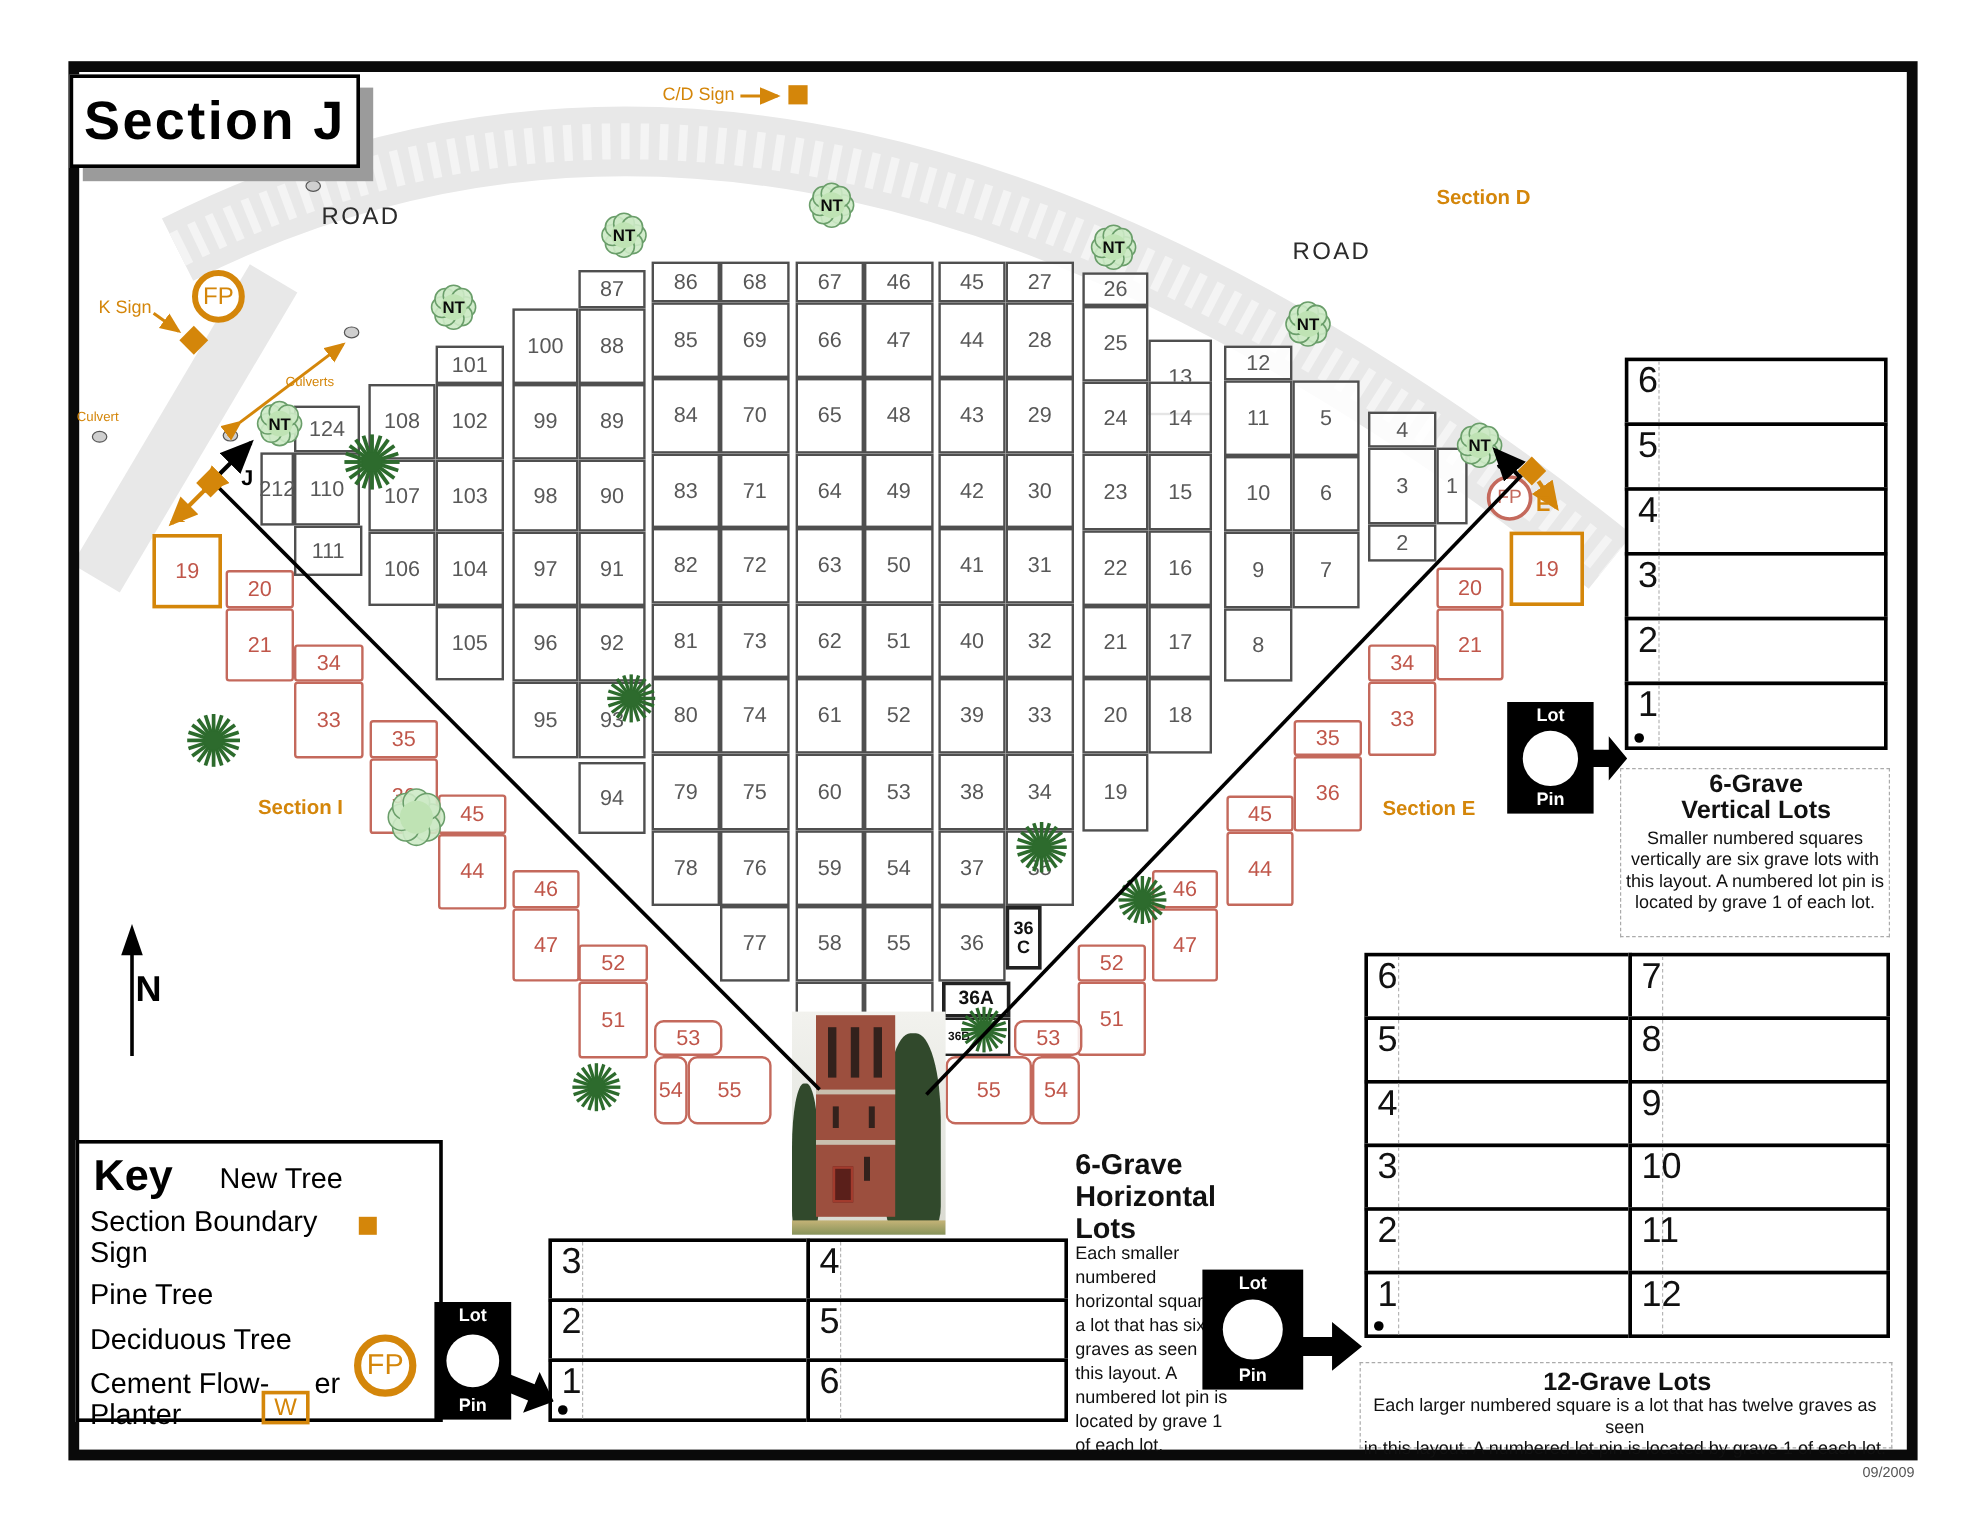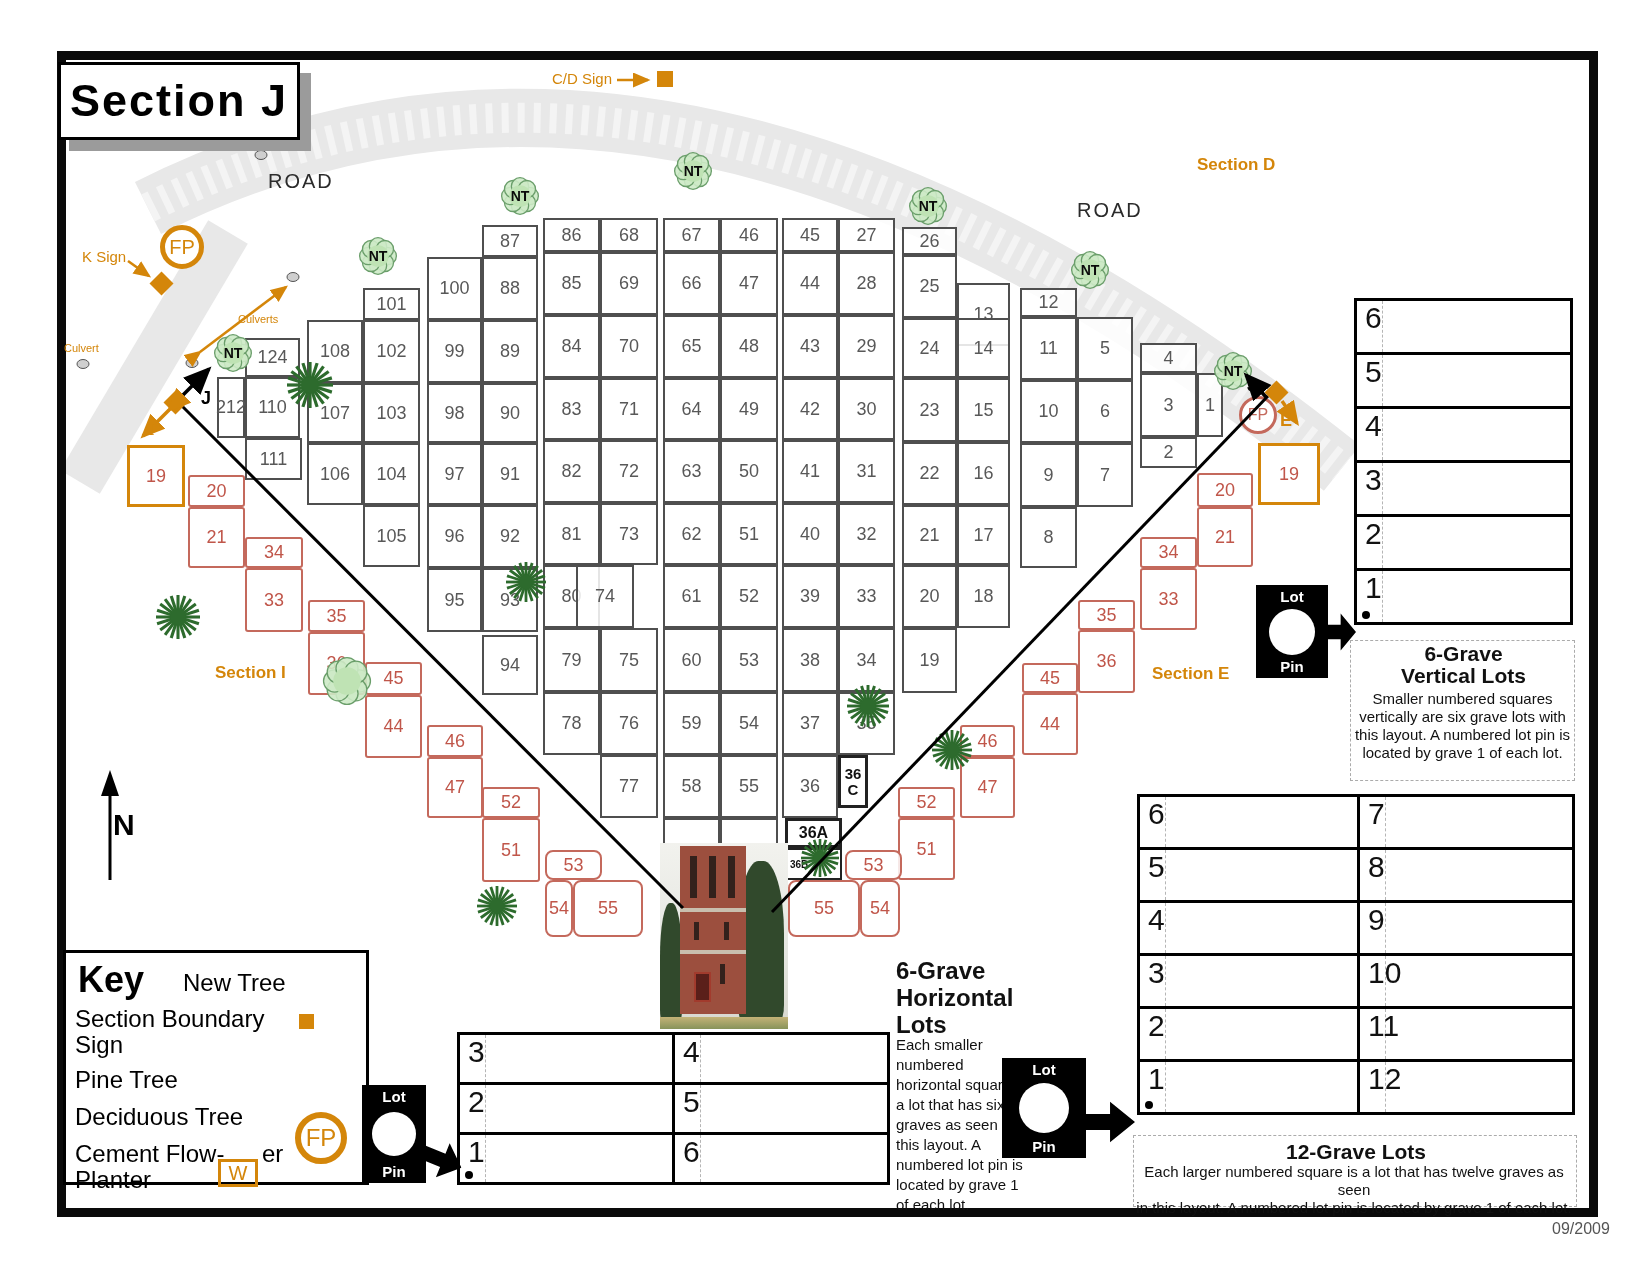--- a/index.html
+++ b/index.html
@@ -66,21 +66,21 @@
   #tower .twr{position:absolute;left:20px;top:3px;width:66px;height:168px;background:#9c4f3e;}
   #tower .band{position:absolute;left:0;width:100%;height:4px;background:#c9bfae;}
   #tower .slit{position:absolute;width:7px;background:#33211c;}
   #tower .door{position:absolute;left:14px;bottom:12px;width:13px;height:26px;background:#5a1f1a;
     border:2px solid #a23b2d;}
   #tower .grass{position:absolute;left:0;bottom:0;width:100%;height:12px;
     background:linear-gradient(#c4b377,#87935a);}
   svg{position:absolute;left:0;top:0;}
   #tree-layer{z-index:5;}
   #fg-svg{z-index:6;}
-  .date-lbl{font-size:16px;color:#555;text-align:center;}
+  .date-lbl{font-size:12px;color:#555;text-align:center;}
 </style>
 </head>
 <body>
 
 <div id="canvas">
 
   <svg id="bg-svg" width="1650" height="1275">
     <path d="M 148,208 Q 680,-60 1342,468" stroke="#e8e8e8" stroke-width="58" fill="none"></path>
     <path d="M 228,232 L 80,482" stroke="#e8e8e8" stroke-width="46" fill="none"></path>
     <path d="M 148,208 Q 680,-60 1342,468" stroke="#f4f4f4" stroke-width="30" stroke-dasharray="7 9" fill="none"></path>
@@ -148,21 +148,21 @@
       <div class="cell cw" style="left: 600px; top: 252px; width: 58px; height: 63px;">69</div>
       <div class="cell cw" style="left: 543px; top: 315px; width: 57px; height: 63px;">84</div>
       <div class="cell cw" style="left: 600px; top: 315px; width: 58px; height: 63px;">70</div>
       <div class="cell cw" style="left: 543px; top: 378px; width: 57px; height: 62px;">83</div>
       <div class="cell cw" style="left: 600px; top: 378px; width: 58px; height: 62px;">71</div>
       <div class="cell cw" style="left: 543px; top: 440px; width: 57px; height: 63px;">82</div>
       <div class="cell cw" style="left: 600px; top: 440px; width: 58px; height: 63px;">72</div>
       <div class="cell cw" style="left: 543px; top: 503px; width: 57px; height: 62px;">81</div>
       <div class="cell cw" style="left: 600px; top: 503px; width: 58px; height: 62px;">73</div>
       <div class="cell cw" style="left: 543px; top: 565px; width: 57px; height: 63px;">80</div>
-      <div class="cell cw" style="left: 576px; top: 565px; width: 58px; height: 63px;">74</div>
+      <div class="cell cw" style="left: 600px; top: 565px; width: 58px; height: 63px;">74</div>
       <div class="cell cw" style="left: 543px; top: 628px; width: 57px; height: 64px;">79</div>
       <div class="cell cw" style="left: 600px; top: 628px; width: 58px; height: 64px;">75</div>
       <div class="cell cw" style="left: 543px; top: 692px; width: 57px; height: 63px;">78</div>
       <div class="cell cw" style="left: 600px; top: 692px; width: 58px; height: 63px;">76</div>
       <div class="cell cw" style="left: 600px; top: 755px; width: 58px; height: 63px;">77</div>
       <div class="cell cw" style="left: 663px; top: 218px; width: 57px; height: 34px;">67</div>
       <div class="cell cw" style="left: 720px; top: 218px; width: 58px; height: 34px;">46</div>
       <div class="cell cw" style="left: 663px; top: 252px; width: 57px; height: 63px;">66</div>
       <div class="cell cw" style="left: 720px; top: 252px; width: 58px; height: 63px;">47</div>
       <div class="cell cw" style="left: 663px; top: 315px; width: 57px; height: 63px;">65</div>

